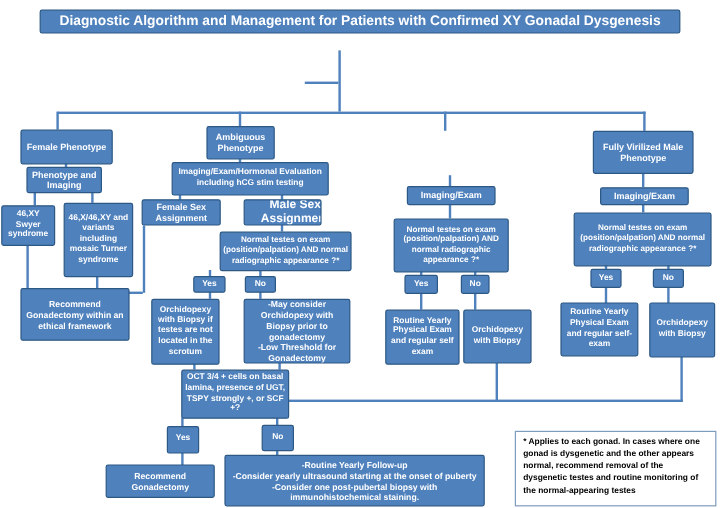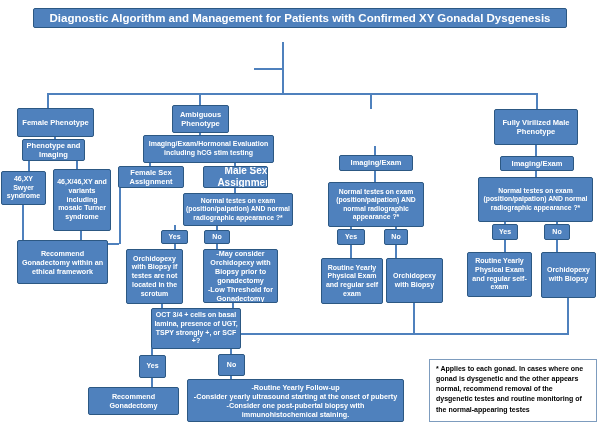--- a/index.html
+++ b/index.html
@@ -101,21 +101,21 @@
     <div class="node" style="left: 328px; top: 182px; width: 96px; height: 45px; font-size: 6.8px;">Normal testes on exam (position/palpation) AND normal radiographic appearance ?*</div>
     <div class="node" style="left: 478px; top: 177px; width: 115px; height: 45px; font-size: 6.8px;">Normal testes on exam (position/palpation) AND normal radiographic appearance ?*</div>
     <div class="node" style="left: 17px; top: 240px; width: 91px; height: 44px; font-size: 7.2px;">Recommend Gonadectomy within an ethical framework</div>
     <div class="node" style="left: 161px; top: 230px; width: 27px; height: 14px; font-size: 7px;">Yes</div>
     <div class="node" style="left: 204px; top: 230px; width: 26px; height: 14px; font-size: 7px;">No</div>
     <div class="node" style="left: 337px; top: 229px; width: 28px; height: 16px; font-size: 7px;">Yes</div>
     <div class="node" style="left: 384px; top: 229px; width: 24px; height: 16px; font-size: 7px;">No</div>
     <div class="node" style="left: 492px; top: 224px; width: 26px; height: 16px; font-size: 7px;">Yes</div>
     <div class="node" style="left: 544px; top: 224px; width: 26px; height: 16px; font-size: 7px;">No</div>
     <div class="node" style="left: 126px; top: 249px; width: 57px; height: 55px; font-size: 7px;">Orchidopexy with Biopsy if testes are not located in the scrotum</div>
-    <div class="node" style="left: 203px; top: 249px; width: 75px; height: 54px; font-size: 7.2px;">-May consider Orchidopexy with Biopsy prior to gonadectomy
+    <div class="node" style="left: 203px; top: 249px; width: 89px; height: 54px; font-size: 7.2px;">-May consider Orchidopexy with Biopsy prior to gonadectomy
 -Low Threshold for Gonadectomy</div>
     <div class="node" style="left: 321px; top: 258px; width: 62px; height: 46px; font-size: 7px;">Routine Yearly Physical Exam and regular self exam</div>
     <div class="node" style="left: 386px; top: 258px; width: 57px; height: 45px; font-size: 7px;">Orchidopexy with Biopsy</div>
     <div class="node" style="left: 467px; top: 252px; width: 65px; height: 45px; font-size: 7px;">Routine Yearly Physical Exam and regular self-exam</div>
     <div class="node" style="left: 541px; top: 252px; width: 55px; height: 46px; font-size: 7px;">Orchidopexy with Biopsy</div>
     <div class="node" style="left: 151px; top: 308px; width: 90px; height: 41px; font-size: 7px;">OCT 3/4 + cells on basal lamina, presence of UGT, TSPY strongly +, or SCF +?</div>
     <div class="node" style="left: 139px; top: 355px; width: 27px; height: 23px; font-size: 7px;">Yes</div>
     <div class="node" style="left: 218px; top: 354px; width: 27px; height: 22px; font-size: 7px;">No</div>
     <div class="node" style="left: 88px; top: 387px; width: 91px; height: 28px; font-size: 7.2px;">Recommend Gonadectomy</div>
     <div class="node" style="left: 187px; top: 379px; width: 217px; height: 43px; font-size: 7.2px;">-Routine Yearly Follow-up

